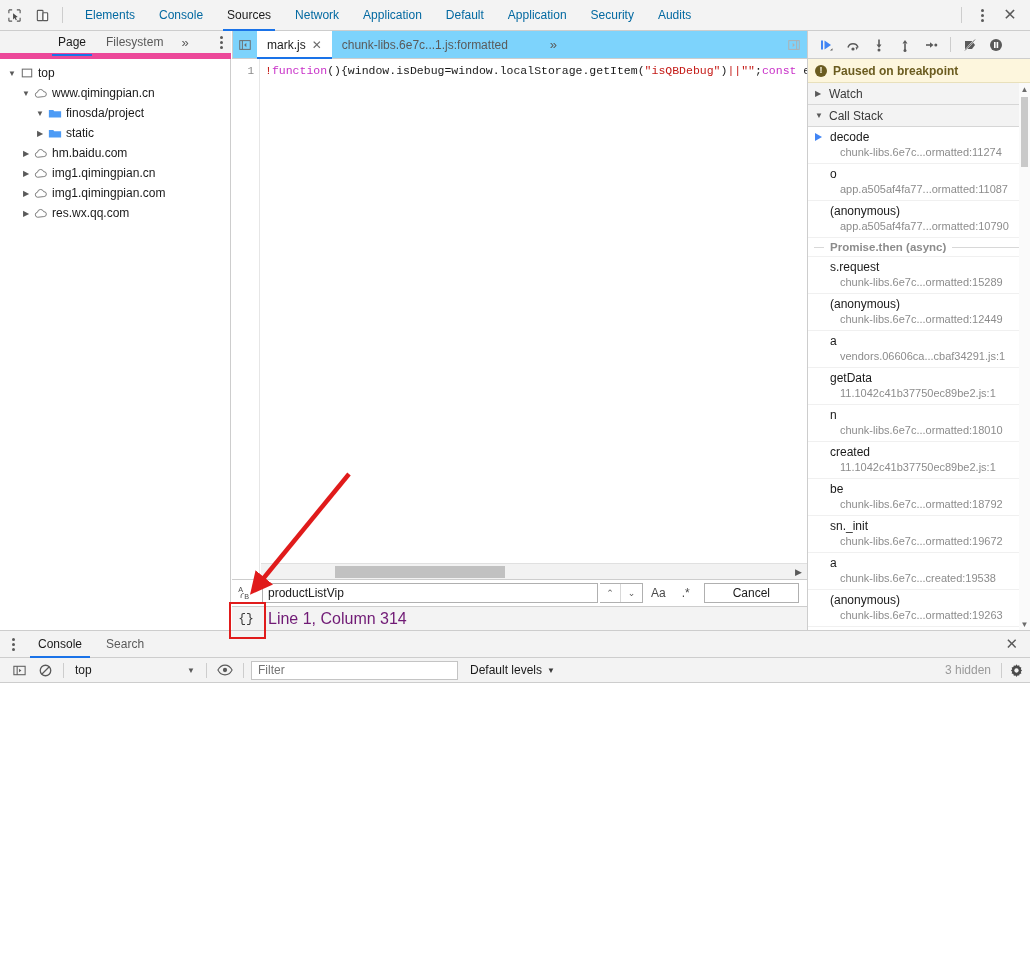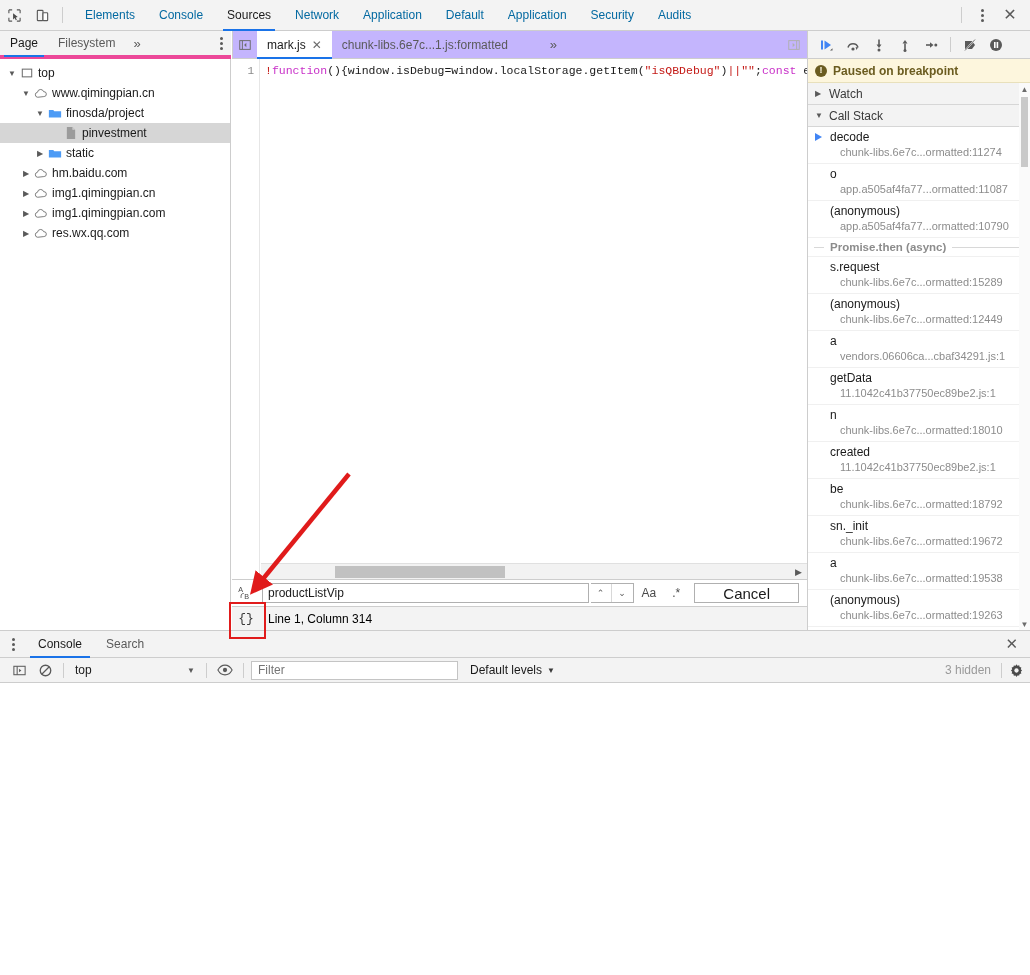--- a/index.html
+++ b/index.html
@@ -38,35 +38,35 @@
   }
   .toolbar-right { margin-left:auto; display:flex; align-items:center; padding-right:6px; }
   .dots-vert { display:flex; flex-direction:column; gap:2px; align-items:center; }
   .dots-vert i { width:3px; height:3px; background:#5a5a5a; border-radius:50%; display:block; }
   .close-x { font-size:16px; color:#5a5a5a; line-height:1; cursor:pointer; }
 
   
   .second-row { position:absolute; top:31px; left:0; width:1030px; height:28px; }
   .nav-tabs-strip {
     position:absolute; left:0; top:0; width:231px; height:28px;
-    background:#f3f3f3; border-bottom:4px solid #ec4899;
-    display:flex; align-items:center;
+    background:#f3f3f3; border-bottom:6px solid #ec4899;
+    display:flex; align-items:center;padding-left:48px;
   }
   .nav-tab {
     height:28px; padding:0 10px; display:flex; align-items:center;
     font-size:12px; color:#5a5a5a; cursor:pointer; position:relative;
   }
   .nav-tab.active { color:#1a1a1a; }
   .nav-tab.active::after { content:""; position:absolute; left:4px; right:4px; bottom:0; height:2px; background:#1a73e8; }
   .nav-more { padding:0 8px; color:#5a5a5a; font-size:13px; cursor:pointer; }
   .nav-kebab { margin-left:auto; padding-right:8px; cursor:pointer; }
 
   .file-tabs-strip {
     position:absolute; left:232px; top:0; right:223px; height:28px;
-    background:#c4b5fd; border-bottom:1px solid #cdcdcd;
+    background:#7dd3fc; border-bottom:1px solid #cdcdcd;
     display:flex; align-items:center;
     border-left:1px solid #cdcdcd;
   }
   .pane-toggle-btn {
     width:24px; height:28px; display:flex; align-items:center; justify-content:center; cursor:pointer;
   }
   .file-tab {
     height:28px; padding:0 10px; display:flex; align-items:center; gap:6px;
     font-size:12px; color:#5a5a5a; cursor:pointer; position:relative; white-space:nowrap;
   }
@@ -152,37 +152,37 @@
     width:21px; display:flex; align-items:center; justify-content:center;
     color:#5a5a5a; font-size:9px; cursor:pointer; border-right:1px solid #d8d8d8;
   }
   .nav-arrows div:last-child { border-right:none; }
   .search-opt {
     padding:0 8px; color:#4a4a4a; font-size:12px; cursor:pointer;
     display:flex; align-items:center; height:20px;
   }
   .cancel-btn {
     border:1px solid #b0b0b0; background:#fff; height:20px;
-    padding:0 28px; font-size:15px; color:#1a1a1a; cursor:pointer;
+    padding:0 28px; font-size:12px; color:#1a1a1a; cursor:pointer;
     margin-right:8px; margin-left:6px;
     font-family:"Liberation Sans", sans-serif;
   }
 
   
   .status-bar {
     position:absolute; left:0; right:0; bottom:0; height:24px;
     background:#f3f3f3; border-top:1px solid #cdcdcd;
     display:flex; align-items:center;
   }
   .pretty-btn {
     width:28px; height:23px; display:flex; align-items:center; justify-content:center;
     font-family:"Liberation Mono", monospace; font-size:13px; color:#3a3a3a; cursor:pointer;
     background:#f3f3f3;
   }
-  .status-text { font-size:12px; color:#000000; padding-left:8px; }
+  .status-text { font-size:16px; color:#701a75; padding-left:8px; }
 
   
   .red-box {
     position:absolute; border:2px solid #e01b1b; pointer-events:none; z-index:40;
   }
 
   
   .debug-panel {
     position:absolute; right:0; top:59px; width:223px; height:571px;
     background:#fff; border-left:1px solid #cdcdcd; overflow:hidden;
@@ -483,30 +483,20 @@
       <div class="tree-row" style="padding-left:34px;">
         <span class="tri">▼</span>
         <span class="tree-ico">
           <svg width="14" height="12" viewBox="0 0 16 13">
               <path d="M1 3h5l1.2 1.5H15V11.5H1z" fill="#4d9bf5"></path>
             </svg>
         </span>
         <span class="tree-label">finosda/project</span>
       </div>
 
-      <div class="tree-row selected" style="padding-left:50px;">
-        <span class="tri"></span>
-        <span class="tree-ico">
-          <svg width="12" height="14" viewBox="0 0 13 15">
-              <path d="M2 1h6l3 3v10H2z" fill="#9b9b9b"></path>
-              <path d="M8 1v3h3z" fill="#d0d0d0"></path>
-            </svg>
-        </span>
-        <span class="tree-label">pinvestment</span>
-      </div>
 
       <div class="tree-row" style="padding-left:34px;">
         <span class="tri">▶</span>
         <span class="tree-ico">
           <svg width="14" height="12" viewBox="0 0 16 13">
               <path d="M1 3h5l1.2 1.5H15V11.5H1z" fill="#4d9bf5"></path>
             </svg>
         </span>
         <span class="tree-label">static</span>
       </div>
@@ -672,21 +662,21 @@
         <div class="cs-loc">chunk-libs.6e7c...ormatted:18792</div>
       </div>
 
       <div class="cs-item">
         <div class="cs-fn">sn._init</div>
         <div class="cs-loc">chunk-libs.6e7c...ormatted:19672</div>
       </div>
 
       <div class="cs-item">
         <div class="cs-fn">a</div>
-        <div class="cs-loc">chunk-libs.6e7c...ormatted:19538</div>
+        <div class="cs-loc">chunk-libs.6e7c...created:19538</div>
       </div>
 
       <div class="cs-item">
         <div class="cs-fn">(anonymous)</div>
         <div class="cs-loc">chunk-libs.6e7c...ormatted:19263</div>
       </div>
 
     </div>
 
     <div class="panel-scrollbar">

